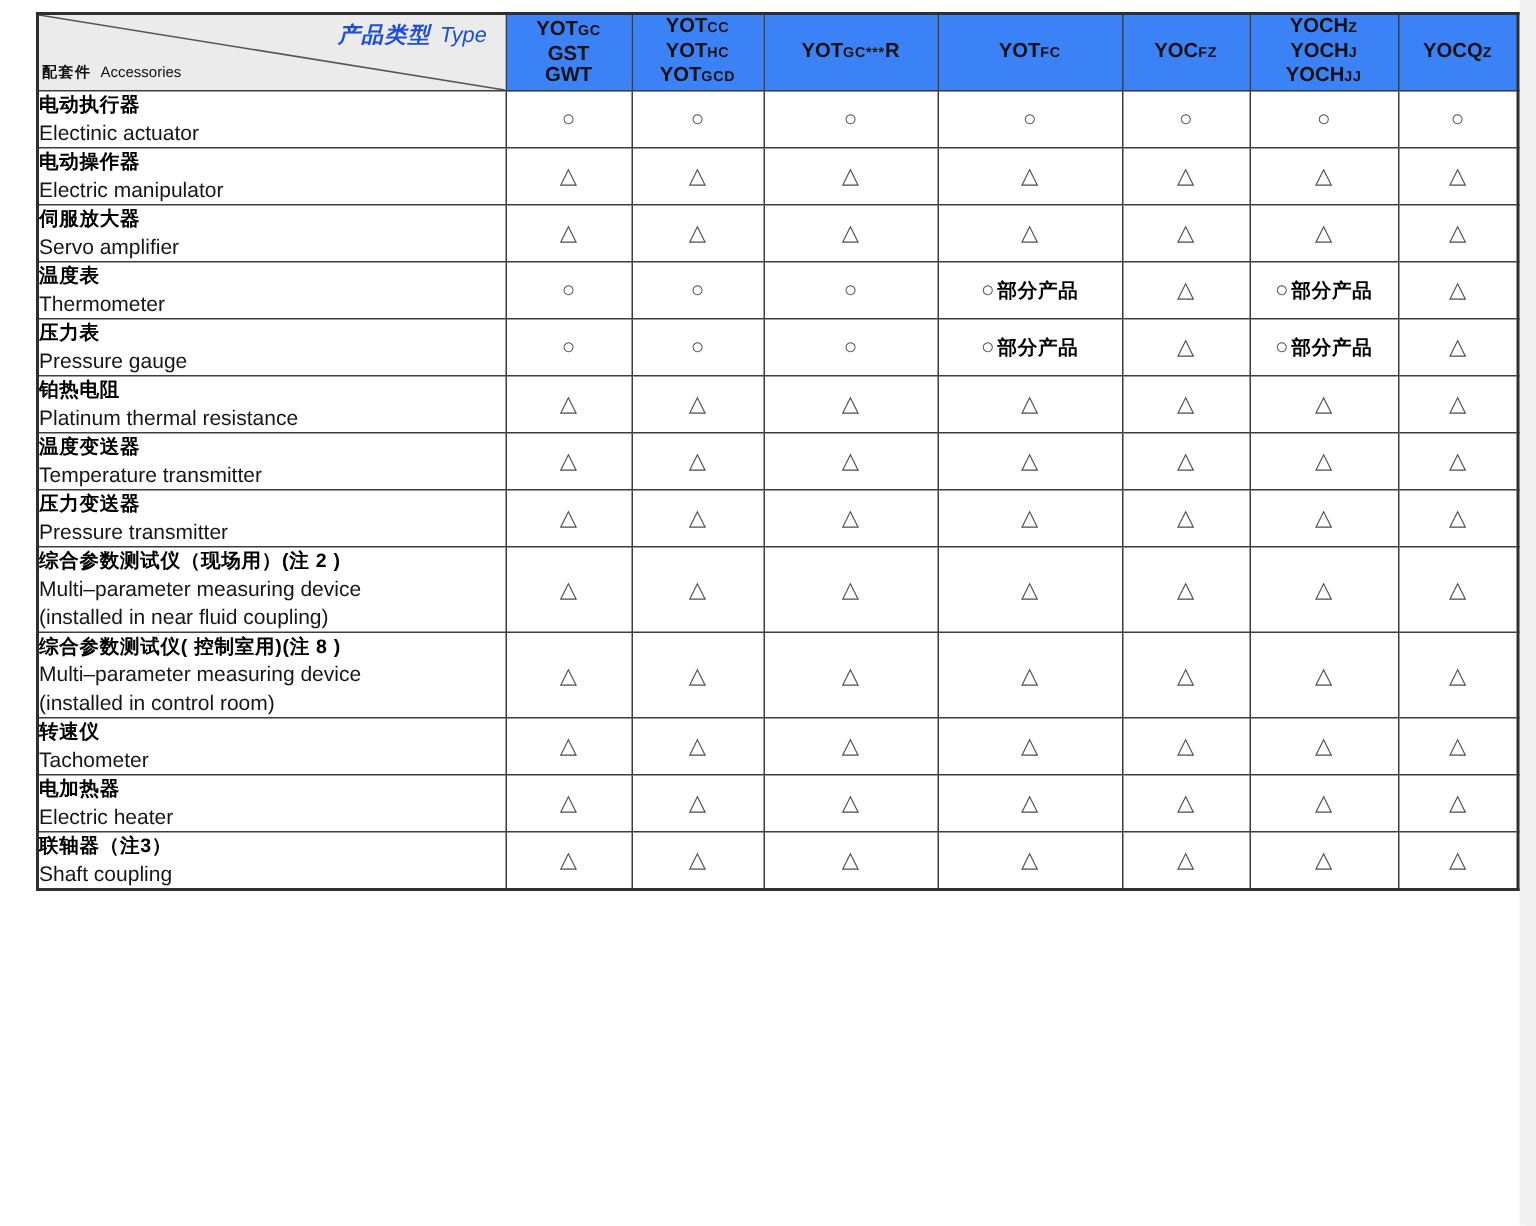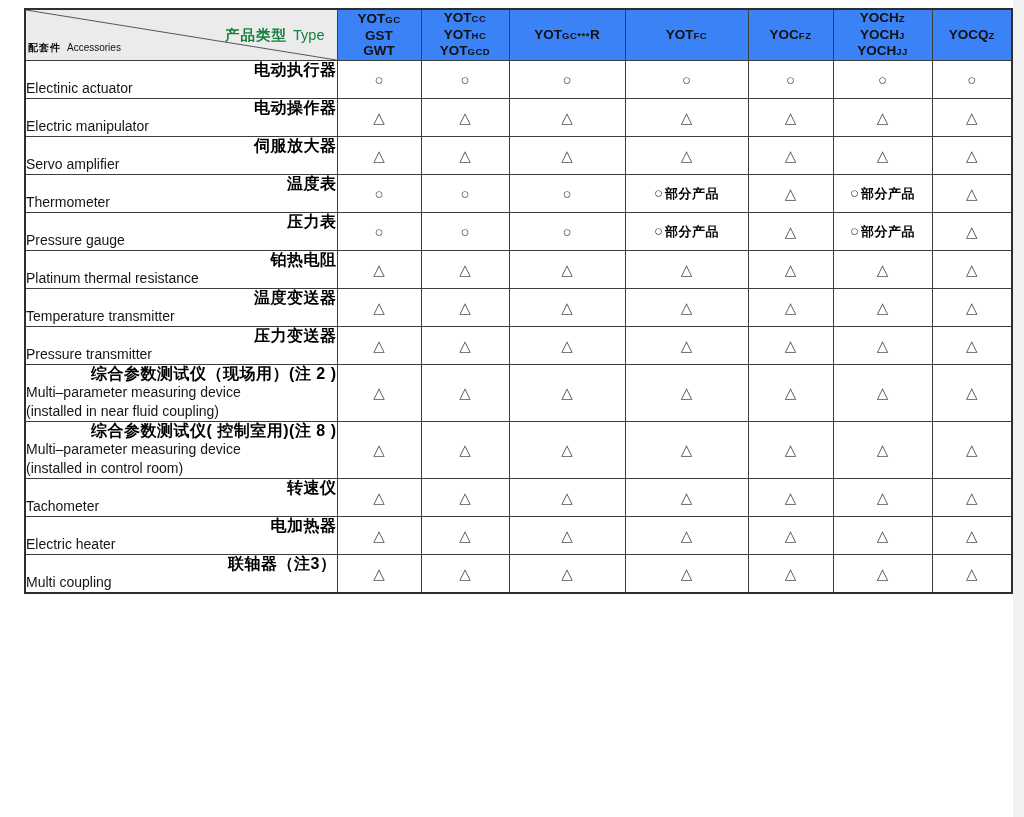--- a/index.html
+++ b/index.html
@@ -19,36 +19,37 @@
     border:2px solid #2e2e2e;
   }
   table.compat th, table.compat td {
     border:1px solid #3d3d3d; padding:0;
   }
   thead th { background:#3b82f6; height:50px; vertical-align:middle; }
   
   th.corner { position:relative; background:#ebebeb; }
   th.corner svg { position:absolute; left:0; top:0; width:100%; height:100%; display:block; }
   .corner-type {
-    position:absolute; top:16px; right:12px; font-size:14.5px; color:#15803d;
+    position:absolute; top:4px; right:12px; font-size:14.5px; color:#1d4ed8;
     white-space:nowrap;
+    font-style:italic;
   }
   .corner-acc {
     position:absolute; bottom:5px; left:2px; font-size:10px; color:#111;
     white-space:nowrap;
   }
   .zh-b { font-weight:bold; letter-spacing:1px; }
   .lat { font-weight:normal; margin-left:6px; }
   
   .hline { text-align:center; line-height:14.5px; white-space:nowrap; color:#111; }
   .hbig { font-weight:bold; font-size:13.5px; }
   .hsub { font-weight:bold; font-size:9.5px; letter-spacing:0.5px; }
   
   td.name-cell { padding:3px 6px 4px 17px; vertical-align:middle; background:#fff; }
-  .zh-line { font-weight:bold; font-size:16px; line-height:18px; color:#000; letter-spacing:0.5px;text-align:right; }
+  .zh-line { font-weight:bold; font-size:13px; line-height:18px; color:#000; letter-spacing:0.5px; }
   .en-line { font-size:14px; line-height:19px; color:#161616; }
   td.sym-cell { text-align:center; vertical-align:middle; background:#fff; white-space:nowrap; }
   .sym { font-size:15px; color:#4f4f4f; }
   .partial-label { font-weight:bold; font-size:13px; color:#000; margin-left:2px; letter-spacing:0.5px; }
 </style>
 </head>
 <body>
 
 <div class="page-edge-right"></div>
 
@@ -262,21 +263,21 @@
         <td class="sym-cell"><span class="sym">△</span></td>
         <td class="sym-cell"><span class="sym">△</span></td>
         <td class="sym-cell"><span class="sym">△</span></td>
         <td class="sym-cell"><span class="sym">△</span></td>
         <td class="sym-cell"><span class="sym">△</span></td>
         <td class="sym-cell"><span class="sym">△</span></td>
       </tr>
       <tr>
         <td class="name-cell">
           <div class="zh-line">联轴器（注3）</div>
-          <div class="en-line">Multi coupling</div>
+          <div class="en-line">Shaft coupling</div>
         </td>
         <td class="sym-cell"><span class="sym">△</span></td>
         <td class="sym-cell"><span class="sym">△</span></td>
         <td class="sym-cell"><span class="sym">△</span></td>
         <td class="sym-cell"><span class="sym">△</span></td>
         <td class="sym-cell"><span class="sym">△</span></td>
         <td class="sym-cell"><span class="sym">△</span></td>
         <td class="sym-cell"><span class="sym">△</span></td>
       </tr>
     </tbody>

